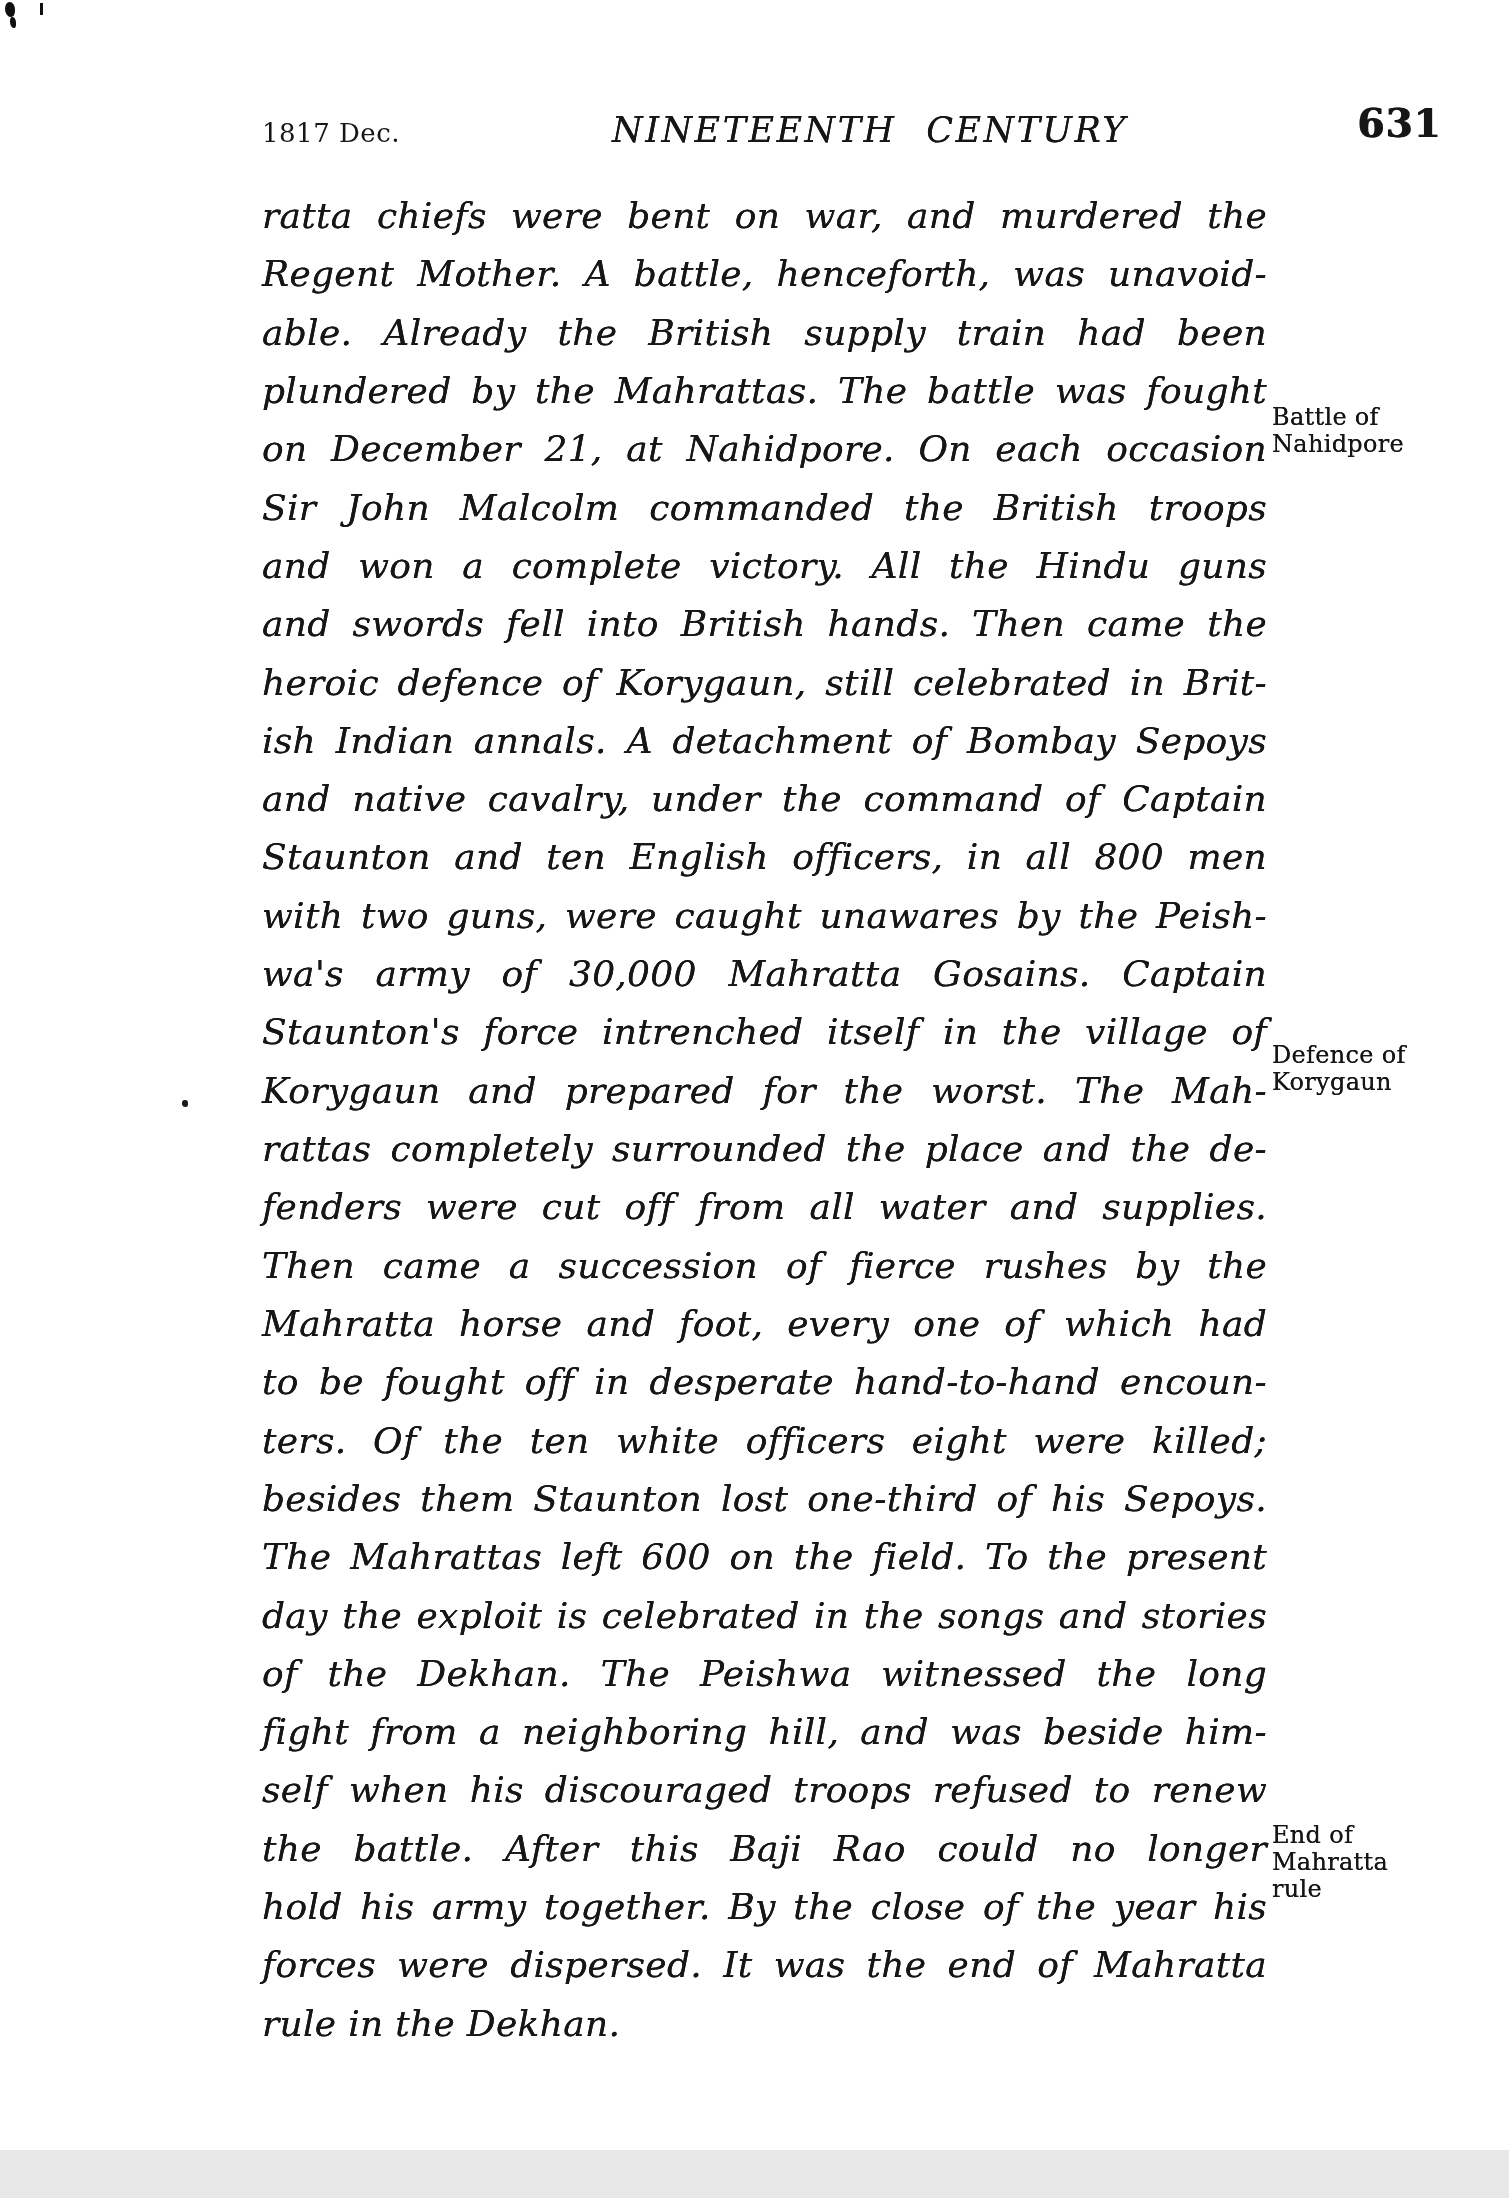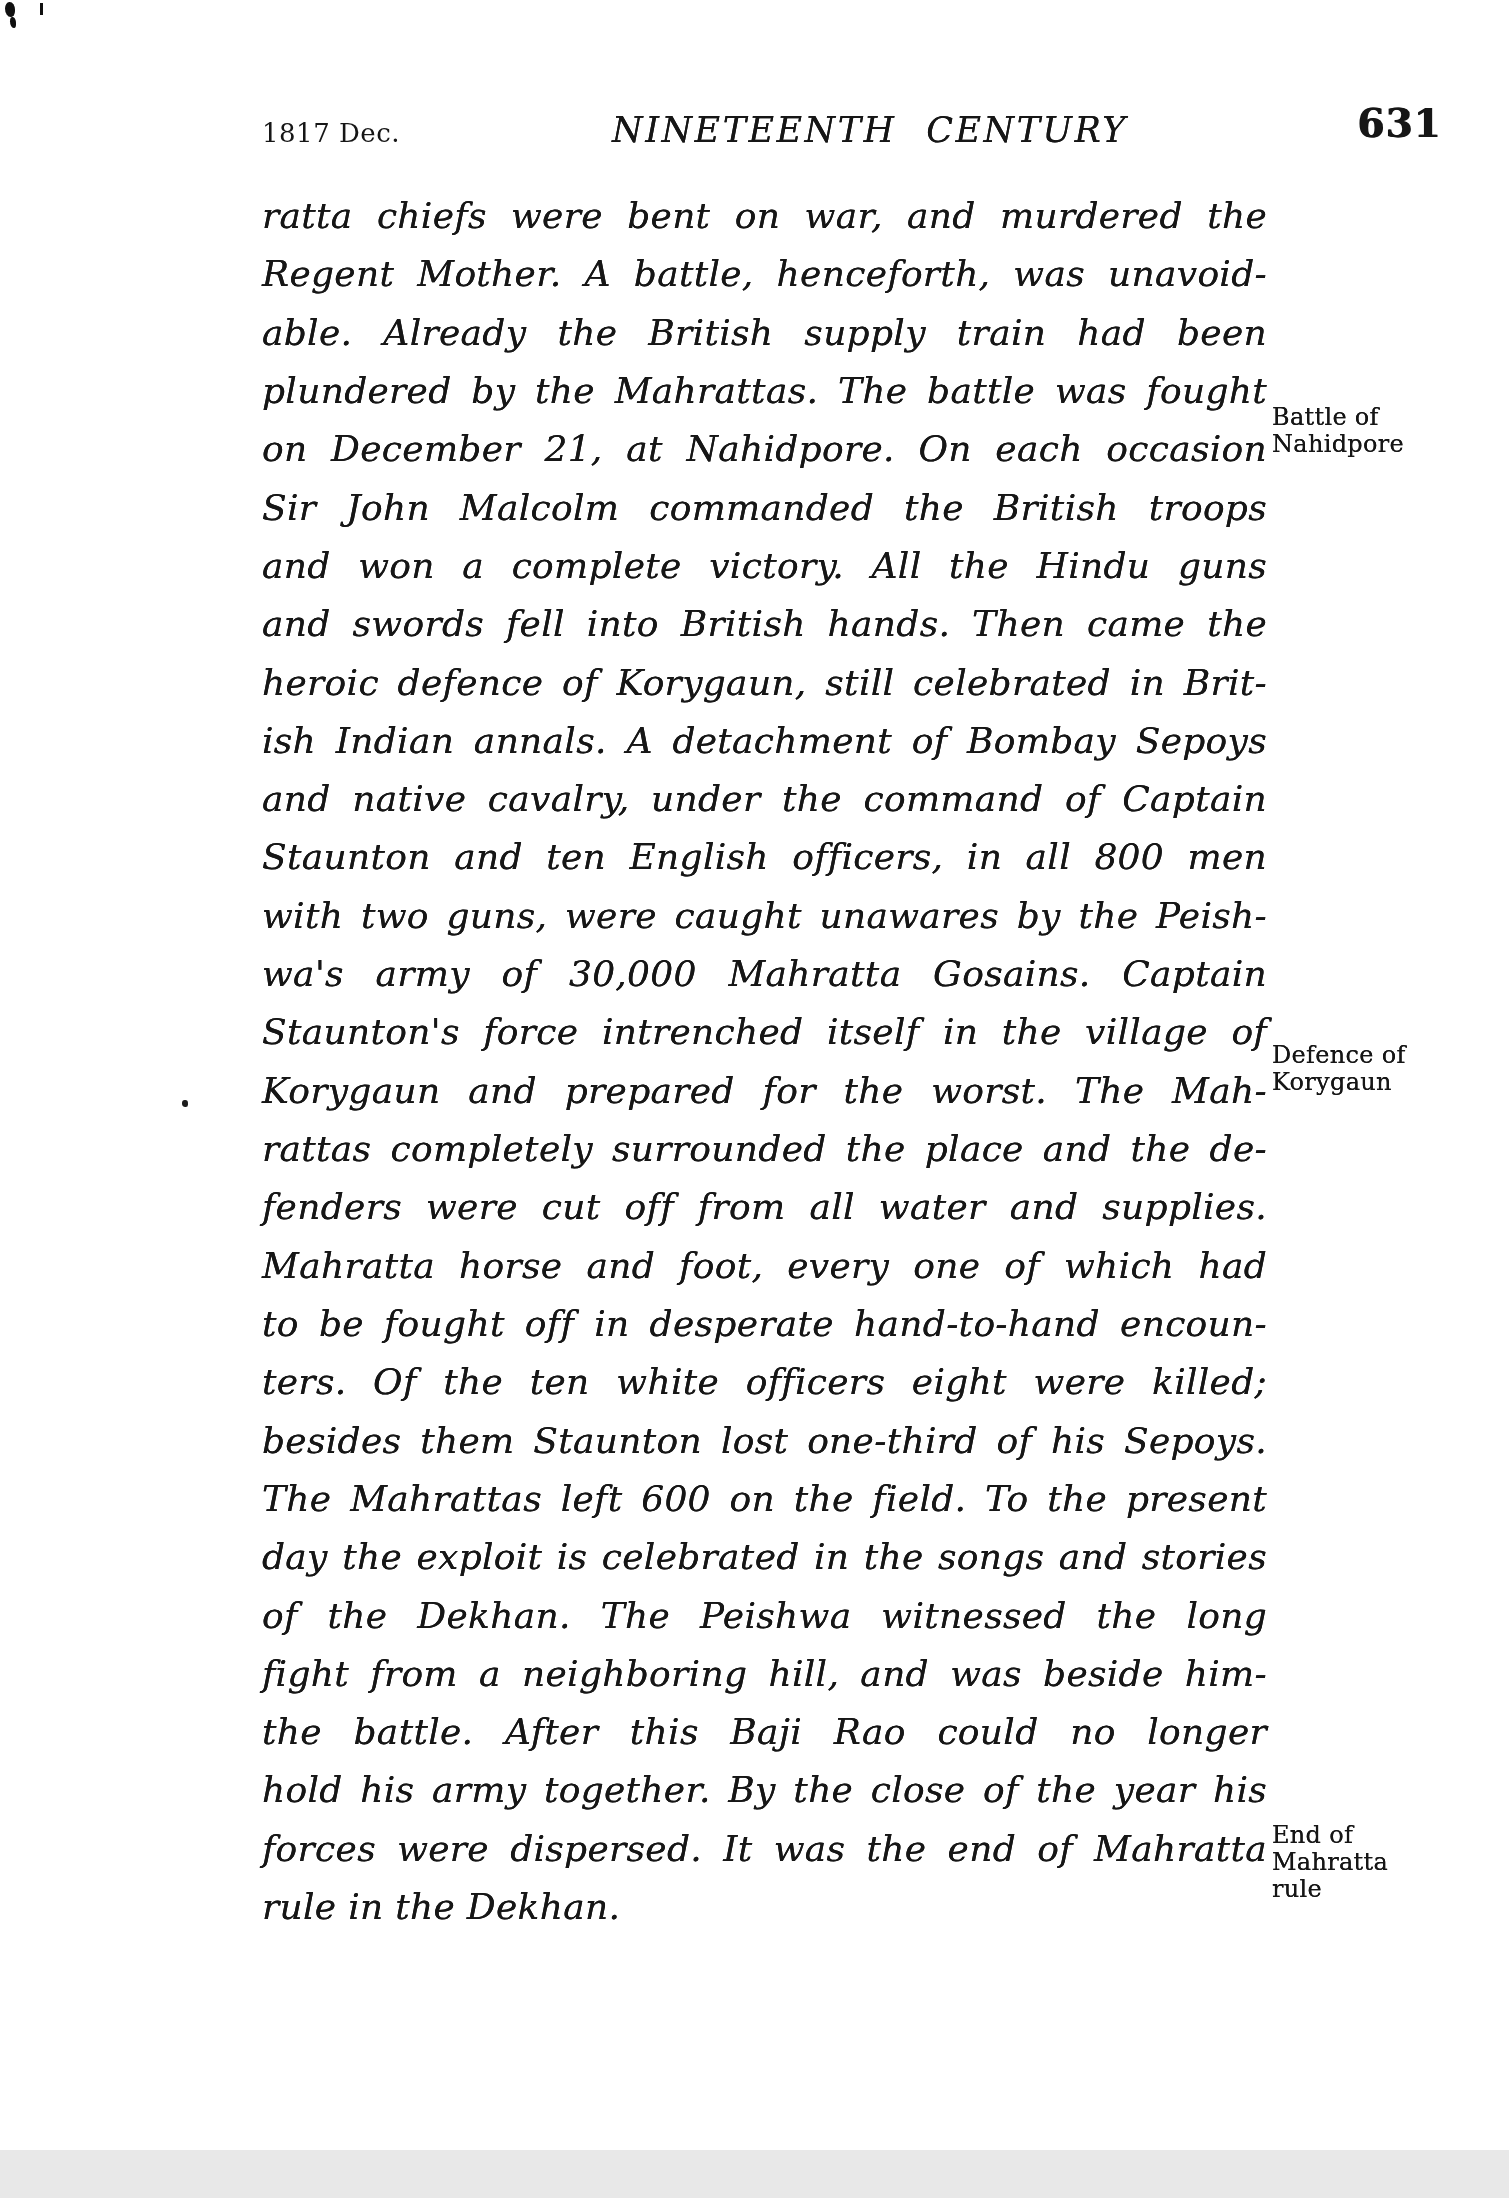--- a/index.html
+++ b/index.html
@@ -120,28 +120,30 @@
     <div class="bline">heroic defence of Korygaun, still celebrated in Brit-</div>
     <div class="bline">ish Indian annals.  A detachment of Bombay Sepoys</div>
     <div class="bline">and native cavalry, under the command of Captain</div>
     <div class="bline">Staunton and ten English officers, in all 800 men</div>
     <div class="bline">with two guns, were caught unawares by the Peish-</div>
     <div class="bline">wa's army of 30,000 Mahratta Gosains.  Captain</div>
     <div class="bline">Staunton's force intrenched itself in the village of</div>
     <div class="bline">Korygaun and prepared for the worst.  The Mah-</div>
     <div class="bline">rattas completely surrounded the place and the de-</div>
     <div class="bline">fenders were cut off from all water and supplies.</div>
+    <div class="bline">Then came a succession of fierce rushes by the</div>
     <div class="bline">Mahratta horse and foot, every one of which had</div>
     <div class="bline">to be fought off in desperate hand-to-hand encoun-</div>
     <div class="bline">ters.  Of the ten white officers eight were killed;</div>
     <div class="bline">besides them Staunton lost one-third of his Sepoys.</div>
     <div class="bline">The Mahrattas left 600 on the field.  To the present</div>
     <div class="bline">day the exploit is celebrated in the songs and stories</div>
     <div class="bline">of the Dekhan.  The Peishwa witnessed the long</div>
     <div class="bline">fight from a neighboring hill, and was beside him-</div>
+    <div class="bline">self when his discouraged troops refused to renew</div>
     <div class="bline">the battle.  After this Baji Rao could no longer</div>
     <div class="bline">hold his army together.  By the close of the year his</div>
     <div class="bline">forces were dispersed.  It was the end of Mahratta</div>
     <div class="bline last">rule in the Dekhan.</div>
   </div>
 
   <div class="mnote mnote-1">
     <div>Battle of</div>
     <div>Nahidpore</div>
   </div>

